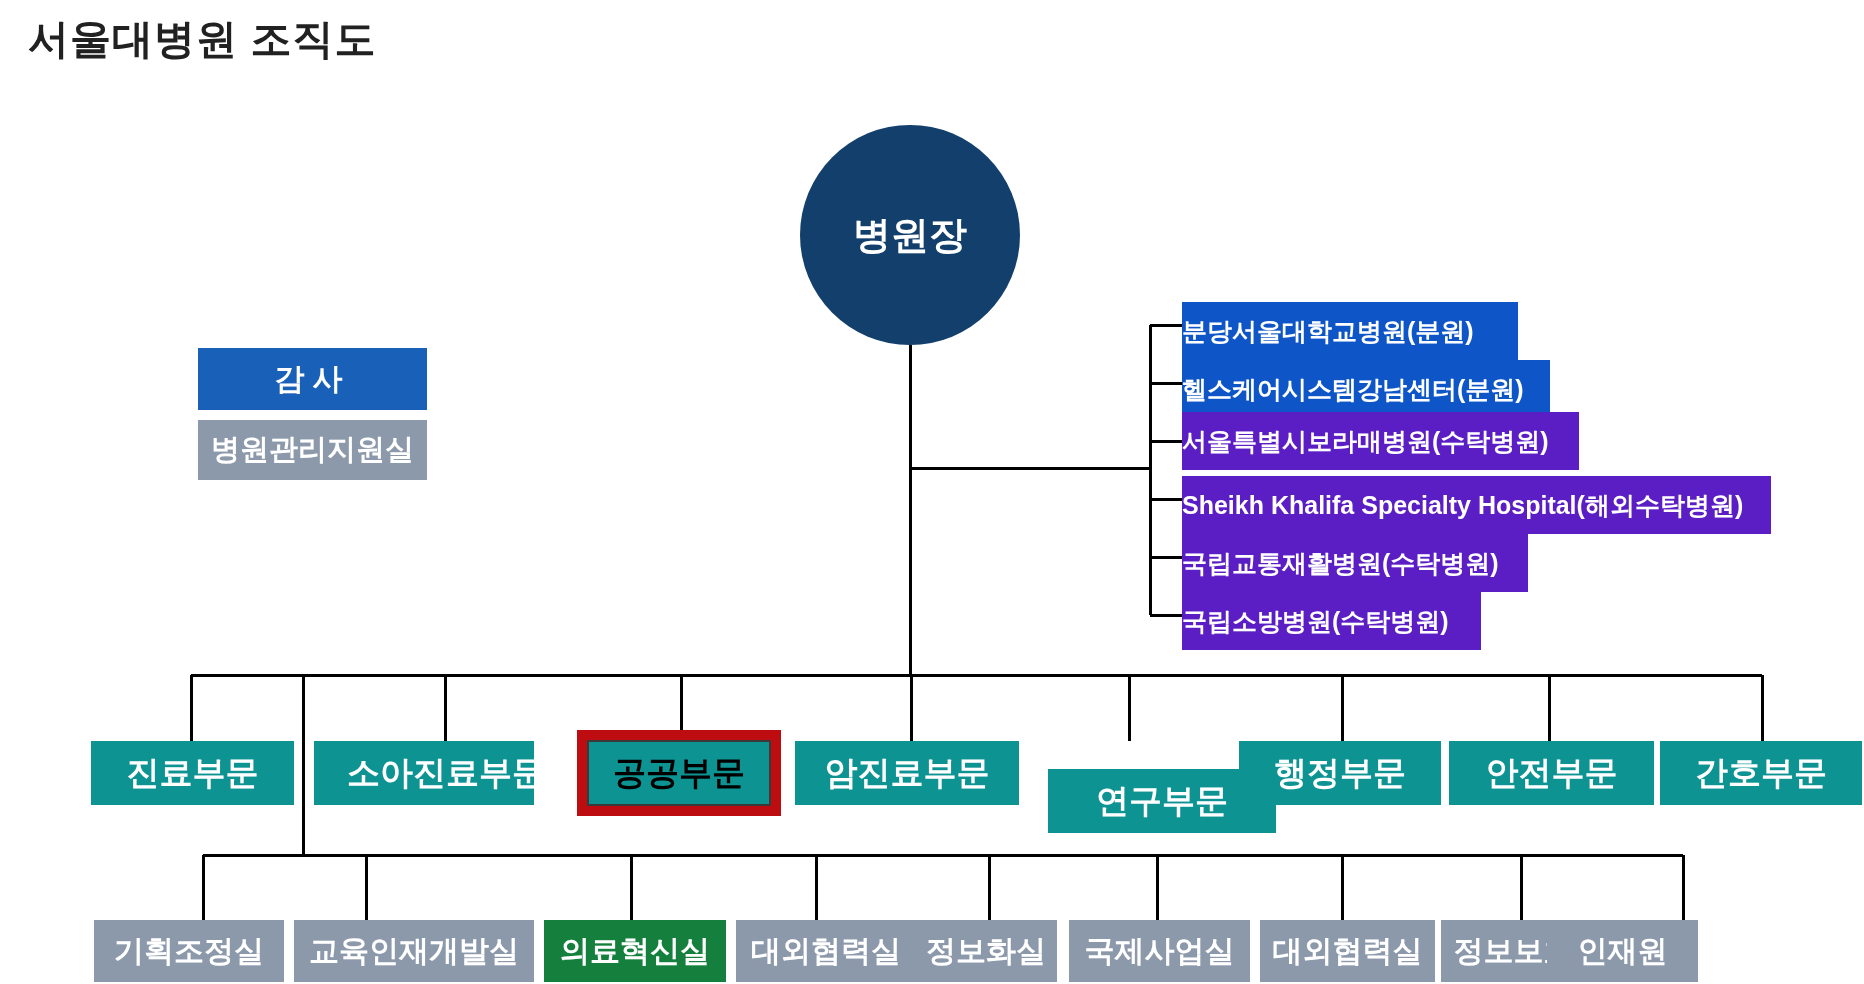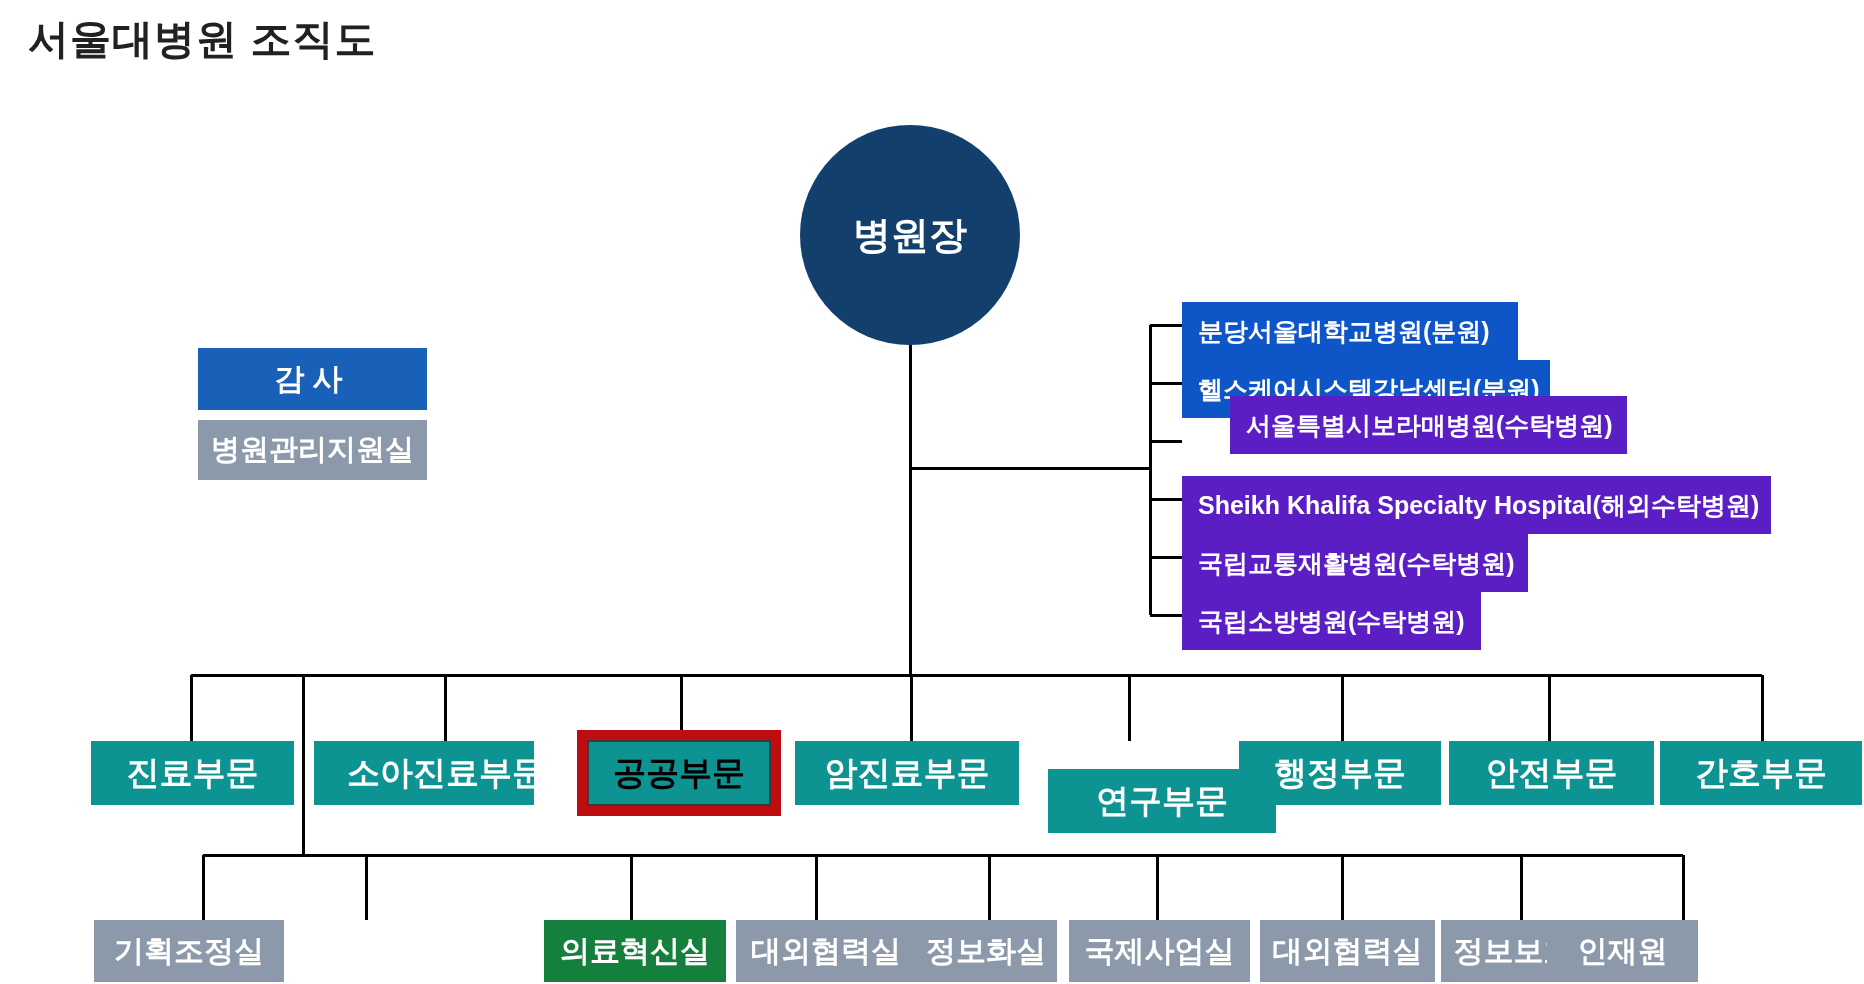--- a/index.html
+++ b/index.html
@@ -13,21 +13,21 @@
   .title{
     position:absolute;left:28px;top:12px;z-index:2;
     font-size:41px;font-weight:800;color:#212121;letter-spacing:1px;
   }
   .director{
     left:800px;top:125px;width:220px;height:220px;border-radius:50%;
     font-size:38px;
   }
   .audit{left:198px;top:348px;width:229px;height:62px;font-size:30px;letter-spacing:8px;}
   .support{left:198px;top:420px;width:229px;height:60px;font-size:29px;}
-  .affiliate{left:1182px;height:58px;font-size:25px;justify-content:flex-start;padding-left:16px;}
+  .affiliate{left:1182px;height:58px;font-size:25px;justify-content:flex-start;}
   .division{top:741px;height:64px;font-size:33px;}
   .office{top:920px;height:62px;font-size:30px;}
   .highlight-frame{
     position:absolute;left:577px;top:730px;width:184px;height:66px;z-index:3;
     border:10px solid #BE0D10;box-sizing:content-box;
   }
   .highlight-inner{
     position:absolute;left:0;top:0;right:0;bottom:0;width:184px;height:66px;
     display:flex;align-items:center;justify-content:center;
     color:#000000;font-weight:bold;font-size:33px;border:2px solid #3a3a3a;box-sizing:border-box;
@@ -54,39 +54,40 @@
     </g>
   </svg>
 
   <div class="node director" style="background-color: rgb(19, 63, 108);">병원장</div>
 
   <div class="node audit" style="background-color: rgb(25, 97, 184);">감사</div>
   <div class="node support" style="background-color: rgb(140, 153, 171);">병원관리지원실</div>
 
   <div class="node affiliate" style="top: 302px; width: 336px; background-color: rgb(14, 86, 200);">분당서울대학교병원(분원)</div>
   <div class="node affiliate" style="top: 360px; width: 368px; background-color: rgb(14, 86, 200);">헬스케어시스템강남센터(분원)</div>
-  <div class="node affiliate" style="top: 396px; width: 397px; background-color: rgb(91, 30, 196); margin-left: 48px;">서울특별시보라매병원(수탁병원)</div>
+  <div class="node affiliate" style="top: 412px; width: 397px; background-color: rgb(91, 30, 196);">서울특별시보라매병원(수탁병원)</div>
   <div class="node affiliate" style="top: 476px; width: 589px; background-color: rgb(91, 30, 196);">Sheikh Khalifa Specialty Hospital(해외수탁병원)</div>
   <div class="node affiliate" style="top: 534px; width: 346px; background-color: rgb(91, 30, 196);">국립교통재활병원(수탁병원)</div>
   <div class="node affiliate" style="top: 592px; width: 299px; background-color: rgb(91, 30, 196);">국립소방병원(수탁병원)</div>
 
   <div class="node division" style="left: 91px; width: 203px; background-color: rgb(14, 147, 147);">진료부문</div>
   <div class="node division" style="left: 314px; width: 220px; background-color: rgb(14, 147, 147); padding-left: 44px;">소아진료부문</div>
 
   <div class="highlight-frame">
     <div class="highlight-inner" style="background-color: rgb(14, 147, 147);">공공부문</div>
   </div>
 
   <div class="node division" style="left: 795px; width: 224px; background-color: rgb(14, 147, 147);">암진료부문</div>
   <div class="node division" style="left: 1048px; width: 228px; background-color: rgb(14, 147, 147); margin-top: 28px;">연구부문</div>
   <div class="node division" style="left: 1239px; width: 202px; background-color: rgb(14, 147, 147);">행정부문</div>
   <div class="node division" style="left: 1449px; width: 205px; background-color: rgb(14, 147, 147);">안전부문</div>
   <div class="node division" style="left: 1660px; width: 202px; background-color: rgb(14, 147, 147);">간호부문</div>
 
   <div class="node office" style="left: 94px; width: 190px; background-color: rgb(140, 153, 171);">기획조정실</div>
+  <div class="node office" style="left: 294px; width: 240px; background-color: rgb(140, 153, 171);">교육인재개발실</div>
   <div class="node office" style="left: 544px; width: 182px; background-color: #15803d;">의료혁신실</div>
   <div class="node office" style="left: 736px; width: 180px; background-color: rgb(140, 153, 171);">대외협력실</div>
   <div class="node office" style="left: 915px; width: 142px; background-color: rgb(140, 153, 171);">정보화실</div>
   <div class="node office" style="left: 1069px; width: 181px; background-color: rgb(140, 153, 171);">국제사업실</div>
   <div class="node office" style="left: 1260px; width: 175px; background-color: rgb(140, 153, 171);">대외협력실</div>
   <div class="node office" style="left: 1441px; width: 175px; background-color: rgb(140, 153, 171);">정보보호실</div>
   <div class="node office" style="left: 1547px; width: 151px; background-color: rgb(140, 153, 171);">인재원</div>
 
 </div>
 

